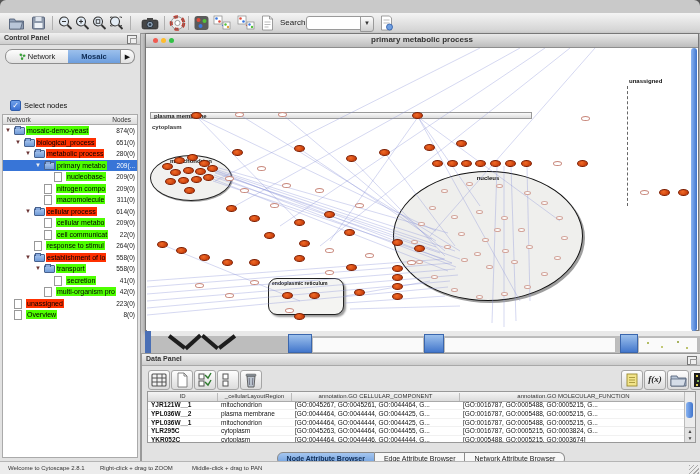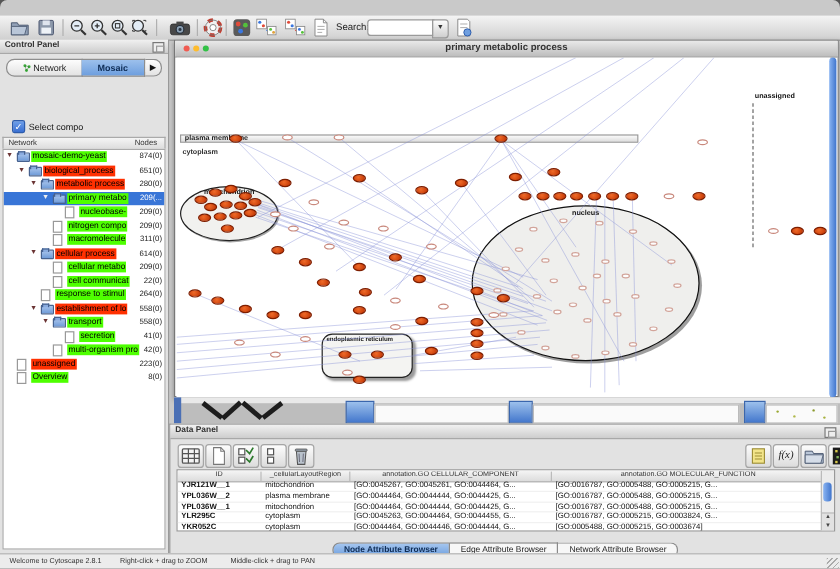--- a/index.html
+++ b/index.html
@@ -88,21 +88,21 @@
   
   .strip{position:absolute;left:145px;top:331px;width:555px;height:22px;background:#bdbdbd;overflow:hidden;}
   .strip .white-band{position:absolute;left:0;top:0;right:0;height:5px;background:#e9e9e9;}
   .strip .bluebar{position:absolute;left:0;top:0;width:6px;height:22px;background:#4a6fb5;}
   .zig{position:absolute;top:9px;width:20px;height:4px;background:#1d1d1d;}
   .aquasq{position:absolute;top:3px;width:22px;height:17px;background:linear-gradient(#9cc0ec,#4377cc);border:1px solid #3a66ad;}
   .whitewin{position:absolute;top:6px;height:14px;background:#fafafa;border:1px solid #bbb;}
   .speck{position:absolute;width:2px;height:2px;border-radius:50%;}
   
   .dpanel{position:absolute;left:141px;top:353px;width:559px;height:108px;background:#e2e2e2;border-left:1px solid #999;border-top:1px solid #999;box-sizing:border-box;}
-  .dbtn{position:absolute;top:16px;width:20px;height:18px;background:linear-gradient(#fdfdfd,#dcdcdc);border:1px solid #a5a5a5;border-radius:3px;}
+  .dbtn{position:absolute;top:16px;width:20px;height:18px;background:linear-gradient(#fdfdfd,#dcdcdc);border:1px solid #a5a5a5;border-radius:3px;font-weight:bold;}
   .dbtn svg{width:100%;height:100%;}
   .dtable{position:absolute;left:5px;top:37px;right:4px;bottom:18px;background:#fff;border:1px solid #999;overflow:hidden;}
   .dhead{position:absolute;left:0;top:0;right:10px;height:9px;background:linear-gradient(#f5f5f5,#dcdcdc);border-bottom:1px solid #aaa;}
   .dhead span{position:absolute;top:1px;font-size:6px;color:#333;text-align:center;border-right:1px solid #bbb;box-sizing:border-box;height:8px;overflow:hidden;white-space:nowrap;}
   .hc1{left:0;width:70px;} .hc2{left:70px;width:74px;} .hc3{left:144px;width:168px;} .hc4{left:312px;width:228px;}
   .dbody{position:absolute;left:0;top:9px;right:10px;bottom:0;}
   .drow{position:relative;height:7.8px;border-bottom:1px solid #f1f1f1;}
   .drow span{position:absolute;top:0;font-size:6.5px;line-height:7.8px;color:#111;white-space:nowrap;overflow:hidden;padding-left:3px;box-sizing:border-box;}
   .cc1{left:0;width:70px;font-weight:bold;} .cc2{left:70px;width:74px;} .cc3{left:144px;width:168px;} .cc4{left:312px;width:228px;}
   .tscroll{position:absolute;right:0;top:0;width:10px;bottom:0;background:#ececec;border-left:1px solid #bbb;}
@@ -223,21 +223,21 @@
               <circle cx="2" cy="2" r="1.4" fill="#3fae3f"></circle>
               <circle cx="6" cy="3" r="1.4" fill="#3fae3f"></circle>
               <circle cx="3.5" cy="6.5" r="1.4" fill="#3fae3f"></circle>
               <path d="M2 2L6 3L3.5 6.5Z" fill="none" stroke="#2c7a2c" stroke-width="0.5"></path>
             </svg></span><span>Network</span></span>
       <span class="cp-tab mos"><span>Mosaic</span></span>
       <span class="cp-tab arr">▶</span>
     </div>
     <div class="checkrow">
       <span class="checkbox">✓</span>
-      <span class="checklabel">Select compo</span>
+      <span class="checklabel">Select nodes</span>
     </div>
     <div class="tree-colhead">
       <span class="c-net">Network</span>
       <span class="c-nodes">Nodes</span>
     </div>
     <div class="tree-body">
         <div class="tree-row">
           <span class="tr-arrow" style="left:2px">▼</span>
           <span class="tr-ic tr-folder" style="left:11px"></span>
           <span class="tr-chip green" style="left:23px;max-width:104px">mosaic-demo-yeast</span>

